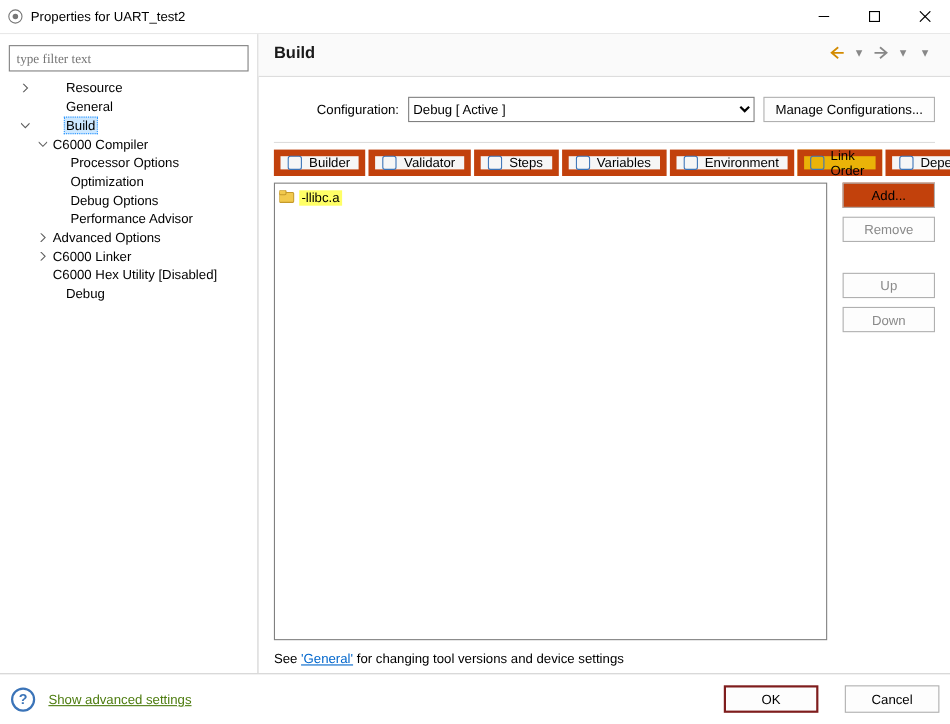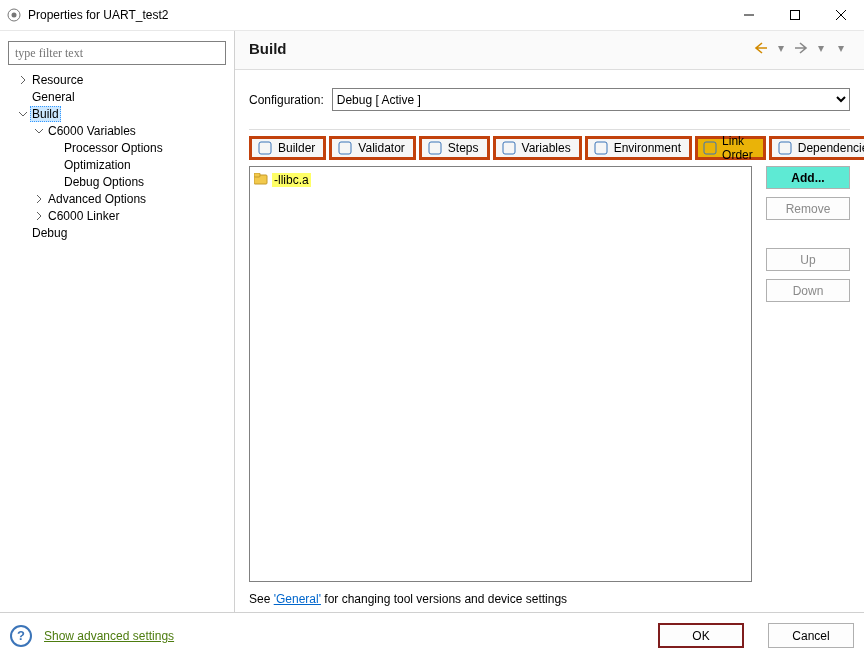--- a/index.html
+++ b/index.html
@@ -75,21 +75,21 @@
     display: flex; align-items: center; justify-content: center;
     color: #606060;
     font-size: 9px;
   }
   .row .lbl { padding: 0 2px; }
   .row.sel .lbl {
     background: #cde8ff;
     border: 1px dotted #3399ff;
     padding: 0 1px;
   }
-  .ind1 { padding-left: 16px; }
+  .ind1 { padding-left: 16px; gap: 28px; }
   .ind2 { padding-left: 32px; }
   .ind3 { padding-left: 48px; }
   
   .panel {
     flex: 1;
     display: flex;
     flex-direction: column;
     background: #fff;
     border-left: 1px solid #d0d0d0;
     min-width: 0;
@@ -106,42 +106,42 @@
   .arrow-btn { width: 18px; height: 18px; display:flex;align-items:center;justify-content:center; font-size:12px;}
   .aorange { color: #d28a00; }
   .agray { color: #888; }
   .body {
     flex: 1;
     padding: 18px 14px 0 14px;
     display: flex;
     flex-direction: column;
     min-height: 0;
   }
-  .cfg-row { display: flex; align-items: center; gap: 8px; margin-bottom: 18px; }
+  .cfg-row { display: flex; align-items: center; gap: 8px; margin-bottom: 18px; margin-left: 39px; }
   .cfg-row label { }
   .cfg-row select {
     flex: 1; height: 23px;
     font-family: inherit; font-size: 12px;
     border: 1px solid #808080; background: #fff;
   }
   .cfg-row .mcfg-btn, .side-btn {
     height: 23px;
     border: 1px solid #b0b0b0;
     background: #fdfdfd;
     font-family: inherit; font-size: 12px;
     padding: 0 10px;
     display: flex; align-items: center; justify-content: center;
   }
   .side-btn { width: 84px; }
   .side-btn.disabled { color: #8a8a8a; }
-  .side-btn.hl { background: #5eead4; font-weight: bold; }
+  .side-btn.hl { background: #c2410c; }
   hr.sep { border: 0; border-top: 1px solid #ddd; margin: 0 0 6px 0; }
   .tabs { display: flex; gap: 3px; margin-bottom: 6px; flex-wrap: nowrap;}
   .tab {
-    border: 3px solid #c2410c;
+    border: 6px solid #c2410c;
     background: #f6f6f6;
     height: 24px;
     display: flex; align-items: center; gap: 5px;
     padding: 0 8px 0 5px;
     font-size: 12px;
     color: #000;
   }
   .tab.active { background: #fff; }
   .tab.hl { background: #eab308; }
   .tab .ticn { width: 16px; height: 16px; display:flex;align-items:center;justify-content:center; color: #3b74b8;}
@@ -240,49 +240,57 @@
             </svg>
           </span>
           <span class="lbl">Build</span>
         </div>
         <div class="row ind2">
           <span class="chev">
             <svg width="8" height="8">
               <path d="M0 2 L4 6 L8 2" fill="none" stroke="#606060"></path>
             </svg>
           </span>
-          <span class="lbl">C6000 Variables</span>
+          <span class="lbl">C6000 Compiler</span>
         </div>
         <div class="row ind3">
           <span class="chev"></span>
           <span class="lbl">Processor Options</span>
         </div>
         <div class="row ind3">
           <span class="chev"></span>
           <span class="lbl">Optimization</span>
         </div>
         <div class="row ind3">
           <span class="chev"></span>
           <span class="lbl">Debug Options</span>
+        </div>
+        <div class="row ind3">
+          <span class="chev"></span>
+          <span class="lbl">Performance Advisor</span>
         </div>
         <div class="row ind2">
           <span class="chev">
             <svg width="8" height="8">
               <path d="M2 0 L6 4 L2 8" fill="none" stroke="#606060"></path>
             </svg>
           </span>
           <span class="lbl">Advanced Options</span>
         </div>
         <div class="row ind2">
           <span class="chev">
             <svg width="8" height="8">
               <path d="M2 0 L6 4 L2 8" fill="none" stroke="#606060"></path>
             </svg>
           </span>
           <span class="lbl">C6000 Linker</span>
+        </div>
+        <div class="row ind2">
+          <span class="chev"></span>
+          <span class="lbl">C6000 Hex Utility  [Disabled]</span>
         </div>
         <div class="row ind1">
           <span class="chev"></span>
           <span class="lbl">Debug</span>
         </div>
       </div>
   </div>
 
   <div class="panel">
     <div class="head">
@@ -302,20 +310,21 @@
         <div class="arrow-btn agray">▾</div>
         <div class="arrow-btn agray">▾</div>
       </div>
     </div>
     <div class="body">
       <div class="cfg-row">
         <label>Configuration:</label>
         <select>
           <option>Debug  [ Active ]</option>
         </select>
+        <button class="mcfg-btn">Manage Configurations...</button>
       </div>
       <hr class="sep">
       <div class="tabs" id="tabs">
           <div class="tab">
             <span class="ticn">
               <svg width="14" height="14">
                 <rect x="1" y="1" width="12" height="12" rx="2" fill="none" stroke="#3b74b8"></rect>
               </svg>
             </span>
             <span>Builder</span>

